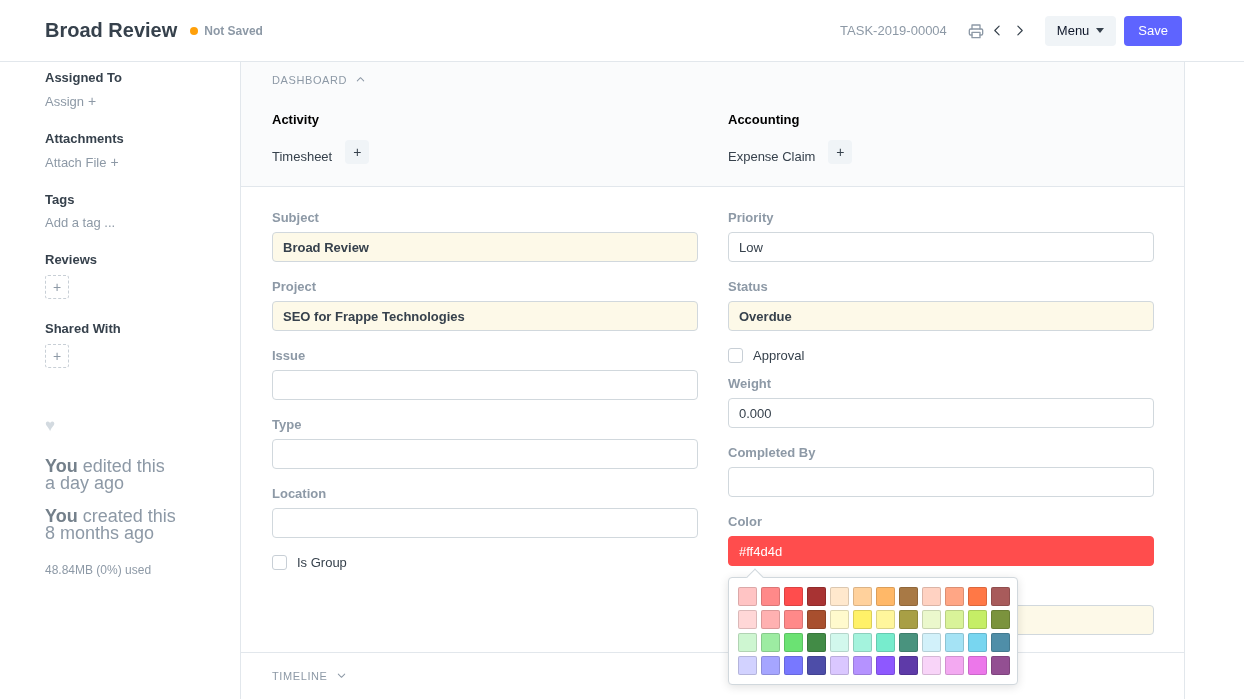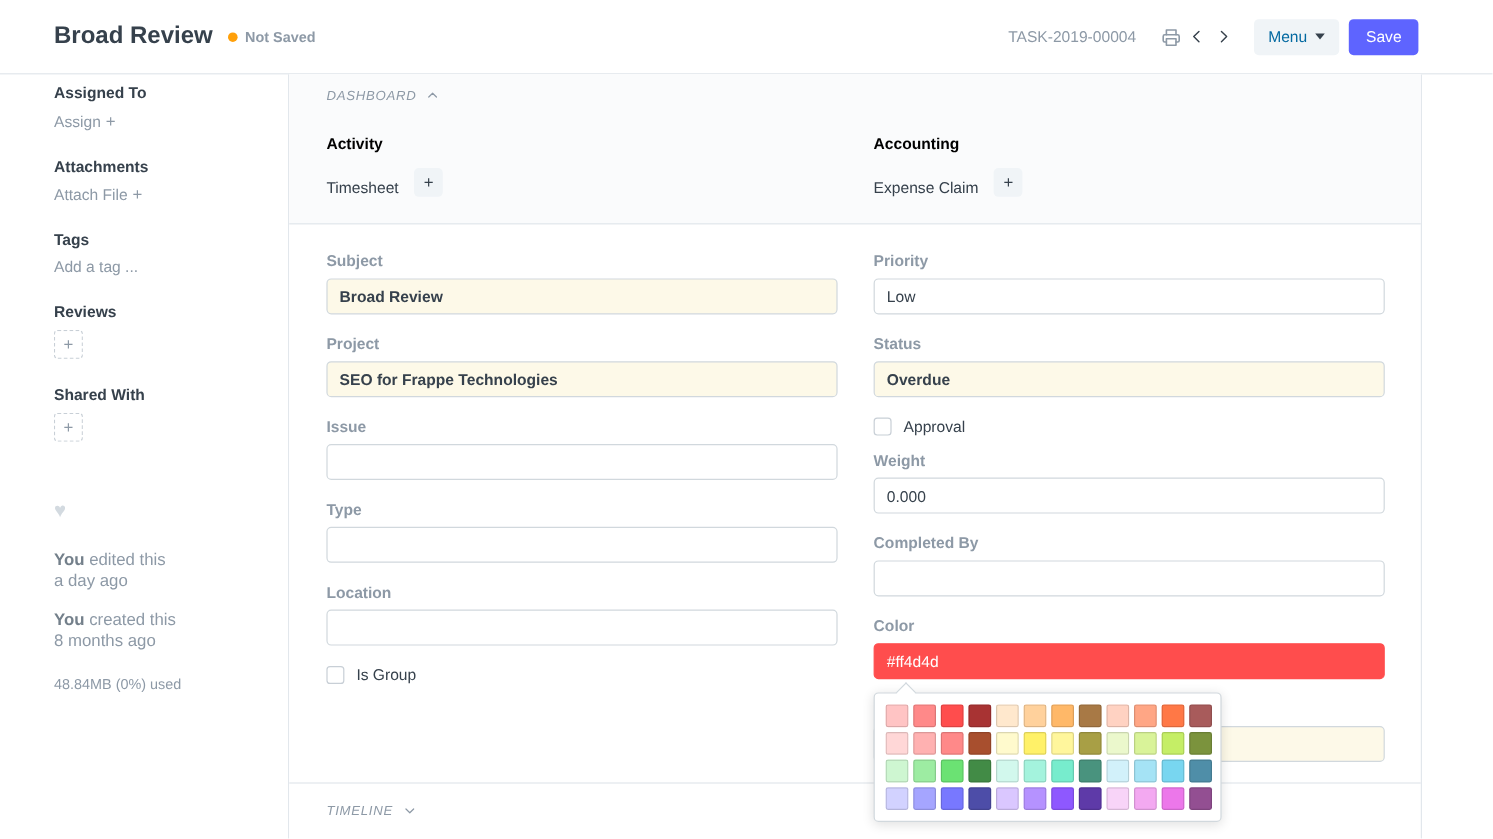--- a/index.html
+++ b/index.html
@@ -18,46 +18,46 @@
   .title { font-size: 20px; font-weight: 700; color:#36414c; }
   .indicator { display:flex; align-items:center; margin-left: 13px; }
   .indicator .dot { width:8px; height:8px; border-radius:50%; background:#ffa00a; margin-right:6px; }
   .indicator .ind-text { font-size:12px; font-weight:700; color:#8d99a6; }
   .header-right { margin-left:auto; display:flex; align-items:center; }
   .doc-id { color:#8d99a6; font-size:13px; margin-right:18px; }
   .hicon { display:flex; align-items:center; justify-content:center; width:22px; height:22px; cursor:pointer; }
   .hicon svg { display:block; }
   .btn { border:none; border-radius:4px; font-size:13px; height:30px; cursor:pointer;
          font-family:"Liberation Sans", sans-serif; display:inline-flex; align-items:center; }
-  .btn-menu { background:#f0f4f7; color:#0369a1; padding:0 12px; margin-left:14px; }
+  .btn-menu { background:#f0f4f7; color:#0f172a; padding:0 12px; margin-left:14px; }
   .btn-menu .caret { width:0; height:0; border-left:4px solid transparent; border-right:4px solid transparent;
                      border-top:5px solid #36414c; margin-left:7px; }
   .btn-save { background:#5e64ff; color:#fff; padding:0 14px; margin-left:8px; font-weight:500; }
 
   
   .body { display:flex; height:637px; }
   .sidebar { width:241px; flex:0 0 241px; border-right:1px solid #e2e7ec; padding:8px 18px 0 45px; }
   .main { flex:1; position:relative; }
   .card { width:944px; height:100%; border-right:1px solid #e2e7ec; background:#fff; }
 
   
   .sb-heading { font-weight:700; color:#36414c; font-size:13px; margin-bottom:8px; }
   .sb-action { color:#8d99a6; font-size:13px; cursor:pointer; }
   .sb-action .plus { margin-left:4px; font-size:14px; }
   .sb-block { margin-bottom:22px; }
   .sb-plusbox { width:24px; height:24px; border:1px dashed #c8cfd6; border-radius:3px; color:#8d99a6;
                 display:flex; align-items:center; justify-content:center; font-size:14px; cursor:pointer; margin-top:2px; }
   .sb-heart { color:#d3dae0; font-size:17px; margin:48px 0 22px 0; cursor:pointer; }
-  .sb-note { color:#8d99a6; font-size:14px; line-height:17px; margin-bottom:16px; }
+  .sb-note { color:#8d99a6; font-size:18px; line-height:17px; margin-bottom:16px; }
   .sb-note .who { font-weight:700; color:#74808b; }
   .sb-usage { color:#8d99a6; font-size:12px; margin-top:21px; }
 
   
   .dash { height:125px; background:#fafbfc; border-bottom:1px solid #e2e7ec; padding:12px 31px 0 31px; }
-  .sec-head { display:flex; color:#8d99a6; font-size:11px; letter-spacing:0.6px; cursor:pointer;font-style:italic; }
+  .sec-head { display:flex; color:#8d99a6; font-size:11px; letter-spacing:0.6px; cursor:pointer; }
   .sec-head svg { margin-left:8px; }
   .dash-cols { display:grid; grid-template-columns:426px 426px; column-gap:30px; margin-top:26px; }
   .dash-h { font-weight:700; font-size:13px; color:#000000; margin-bottom:13px; }
   .dash-link { display:flex; align-items:flex-end; font-size:13px; color:#36414c; }
   .dash-plus { width:24px; height:24px; background:#f0f4f7; border-radius:4px; margin-left:13px;
                display:flex; align-items:center; justify-content:center; color:#36414c; font-size:14px; cursor:pointer; }
 
   
   .form-grid { display:grid; grid-template-columns:426px 426px; column-gap:30px; padding:23px 31px 0 31px; }
   .field { margin-bottom:17px; position:relative; }

